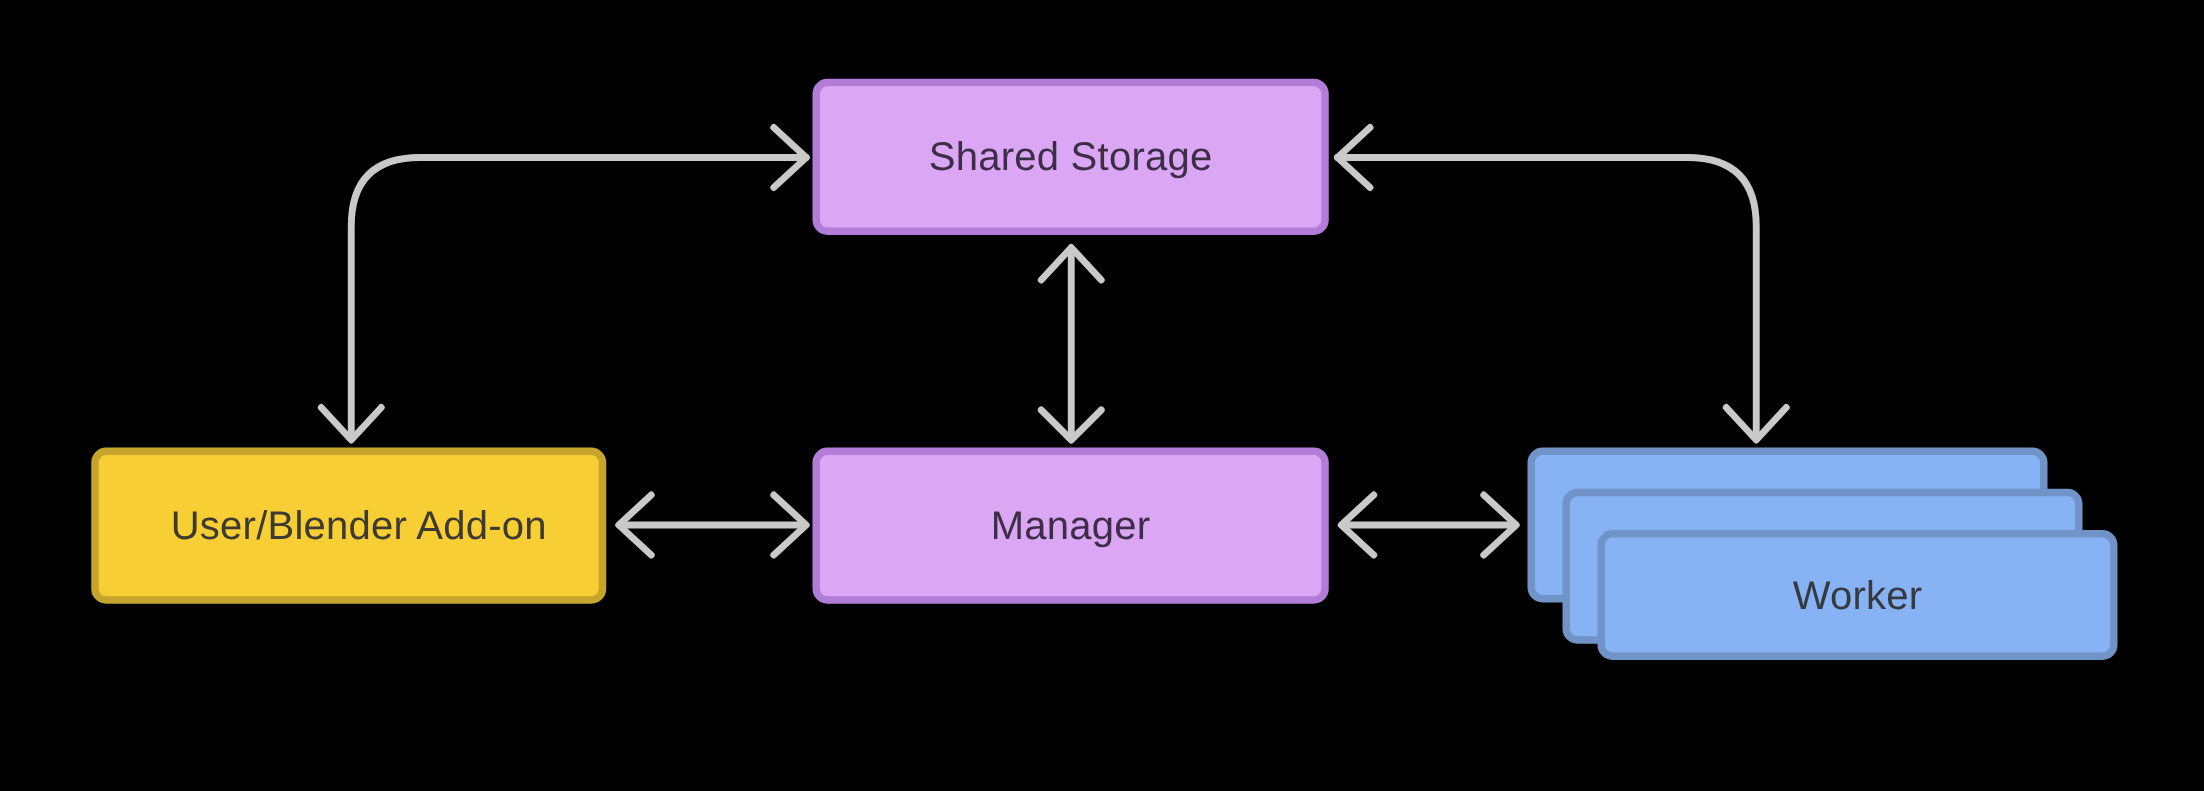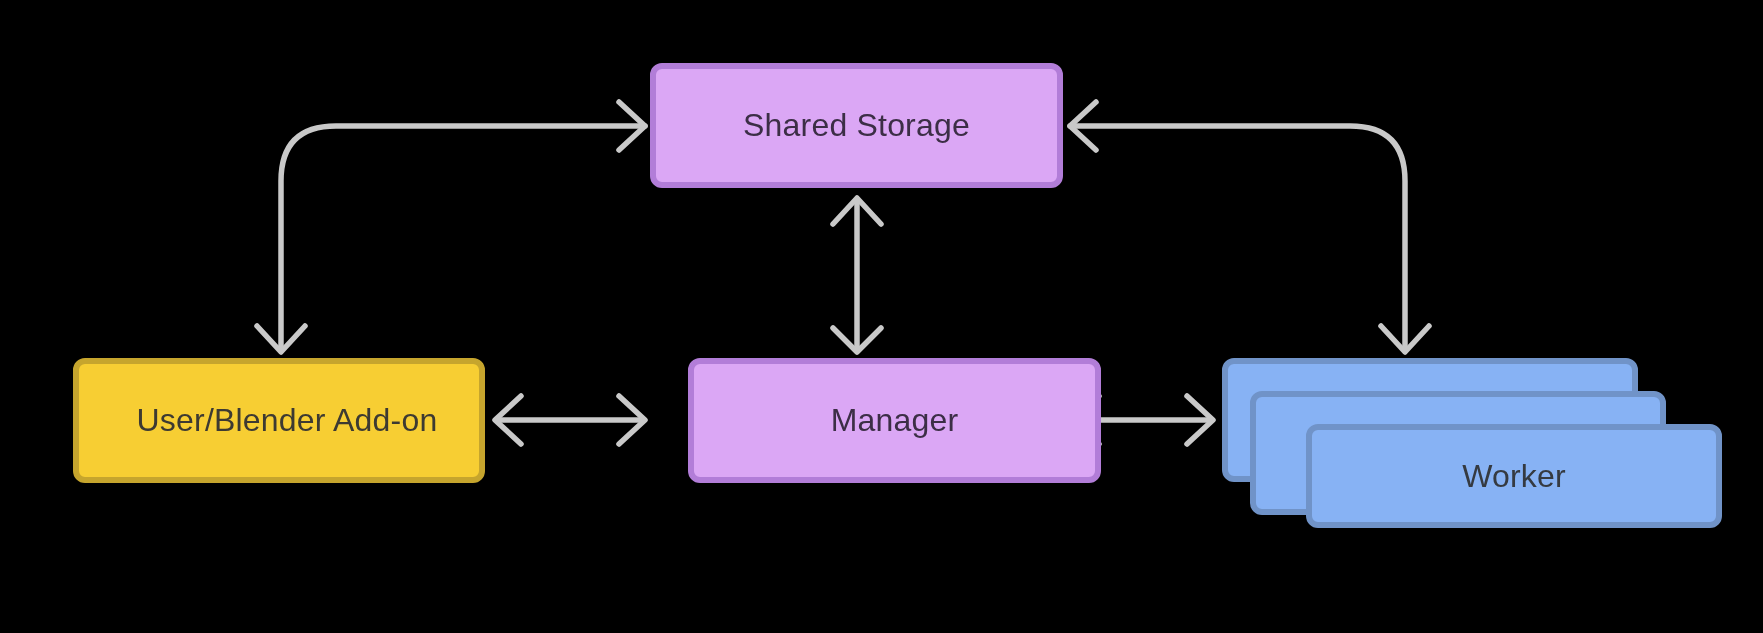--- a/index.html
+++ b/index.html
@@ -35,24 +35,24 @@
     border-radius: 12px;
     display: flex;
     align-items: center;
     justify-content: center;
     font-size: 32px;
     font-weight: 500;
     letter-spacing: 0.2px;
   }
   .node-shared-storage { left: 650px; top:  63px; width: 413px; height: 125px; }
   .node-user-addon     { left:  73px; top: 358px; width: 412px; height: 125px; }
-  .node-manager        { left: 688px; top: 358px; width: 413px; height: 125px; }
+  .node-manager        { left: 650px; top: 358px; width: 413px; height: 125px; }
   .worker-back         { left: 1222px; top: 358px; width: 416px; height: 124px; }
   .worker-middle       { left: 1250px; top: 391px; width: 416px; height: 124px; }
-  .worker-front        { left: 1306px; top: 424px; width: 416px; height: 104px; }
+  .worker-front        { left: 1278px; top: 424px; width: 416px; height: 104px; }
 </style>
 </head>
 <body>
 
 <div class="canvas" style="background: rgb(0, 0, 0);">
 
   <svg class="arrows" viewBox="0 0 1763 633">
     <g style="stroke: rgb(201, 201, 201);">
 
       <g>

